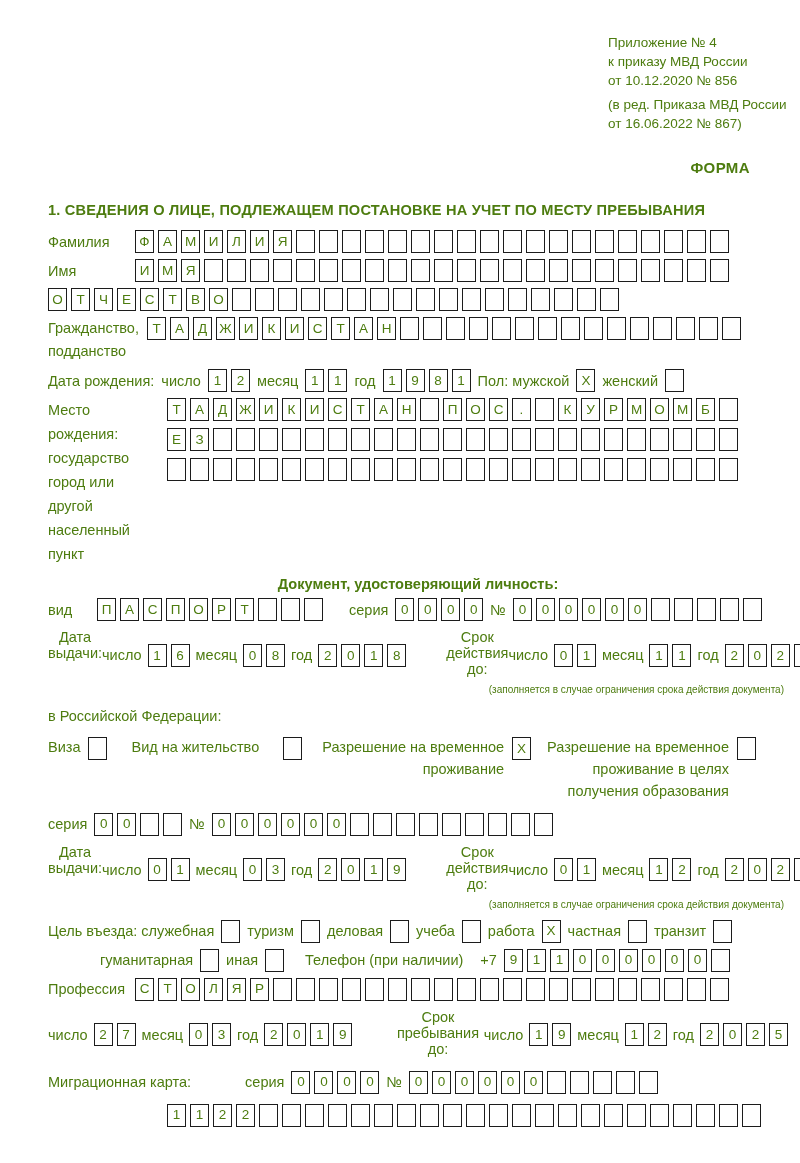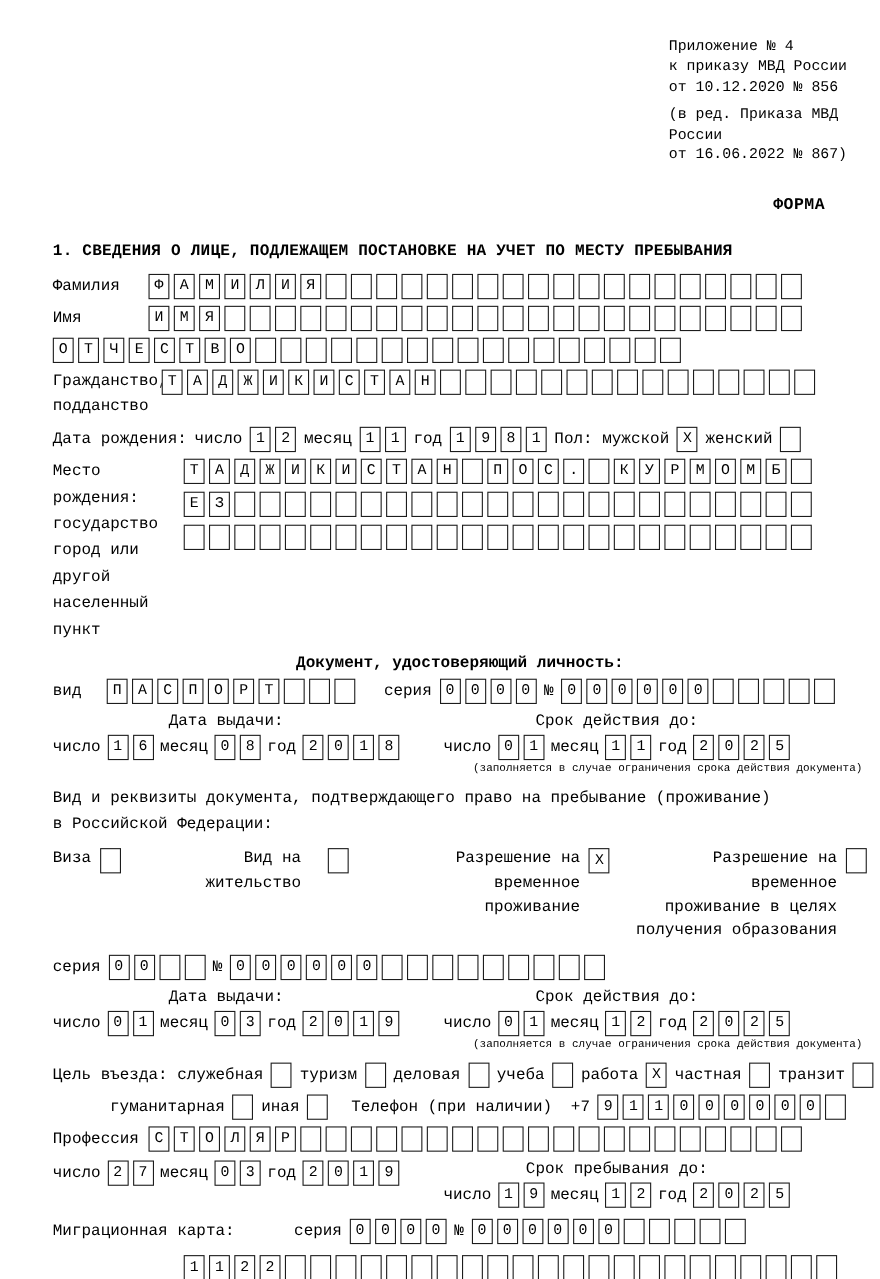--- a/index.html
+++ b/index.html
@@ -1,20 +1,20 @@
 <!DOCTYPE html>
 <html><head>
 <meta charset="utf-8">
 <style>
   html,body{margin:0;padding:0;background:#fff;}
   .page{
     width:800px;height:1163px;box-sizing:border-box;
     padding:34px 12px 10px 48px;
-    font-family:Liberation Mono, monospace;
-    font-size:14.5px;color:#000000;overflow:hidden;position:relative;
+    font-family:Liberation Sans, sans-serif;
+    font-size:14.5px;color:#4d7c0f;overflow:hidden;position:relative;
   }
   .appendix{width:192px;margin-left:560px;font-size:13.5px;line-height:1.4;}
   .appendix .amend{margin-top:5px;}
   .forma{text-align:right;margin:26px 38px 0 0;font-weight:bold;font-size:15px;letter-spacing:.4px;}
   .title{margin-top:22px;text-align:center;font-weight:bold;font-size:15.5px;line-height:1.5;letter-spacing:.2px;}
   .title .blank{display:inline-block;width:62px;height:4px;border-bottom:2.5px solid #3a3a3a;margin-left:10px;}
   .sec1{margin-top:26px;font-weight:bold;font-size:14.6px;letter-spacing:.2px;}
   .frow{display:flex;align-items:center;margin-top:6px;gap:7px;}
   .frow.top{align-items:flex-start;}
   .cells{display:flex;gap:4px;flex:none;}
@@ -25,21 +25,21 @@
   }
   .lbl{flex:none;}
   .w80{width:80px;flex:none;}
   .w92{width:92px;flex:none;}
   .w112{width:112px;flex:none;}
   .two-line{line-height:23px;}
   .colrows{display:flex;flex-direction:column;gap:7px;}
   .leftcol{line-height:24px;}
   .center-bold{text-align:center;font-weight:bold;margin-top:10px;font-size:14.6px;}
   .dates{display:flex;margin-top:8px;}
-  .dgroup{display:flex;flex-direction:column;}
+  .dgroup{display:flex;flex-direction:row;}
   .dgroup .dhead{text-align:center;margin-bottom:4px;}
   .dfields{display:flex;align-items:center;gap:6px;}
   .note{font-size:10px;text-align:right;margin:3px 4px 0 0;}
   .para{margin-top:10px;line-height:1.65;}
   .ckrow{display:flex;align-items:flex-start;margin-top:8px;gap:10px;}
   .ckitem{display:flex;align-items:flex-start;gap:8px;}
   .ckitem .ml{text-align:right;line-height:1.5;}
   .spacer40{width:40px;flex:none;}
   .spacer12{width:12px;flex:none;}
   .indent{margin-left:52px;}
@@ -397,21 +397,20 @@
             <span class="cell">0</span>
             <span class="cell">2</span>
             <span class="cell">5</span>
           </div>
       </div>
     </div>
   </div>
   <div class="note">(заполняется в случае ограничения срока действия документа)</div>
 
   <div class="para">
-    <div>Вид и реквизиты документа, подтверждающего право на пребывание (проживание)</div>
     <div>в Российской Федерации:</div>
   </div>
 
   <div class="ckrow">
     <div class="ckitem">
       <span class="ml">Виза</span>
       <div class="cells">
           <span class="cell"></span>
         </div>
     </div>

